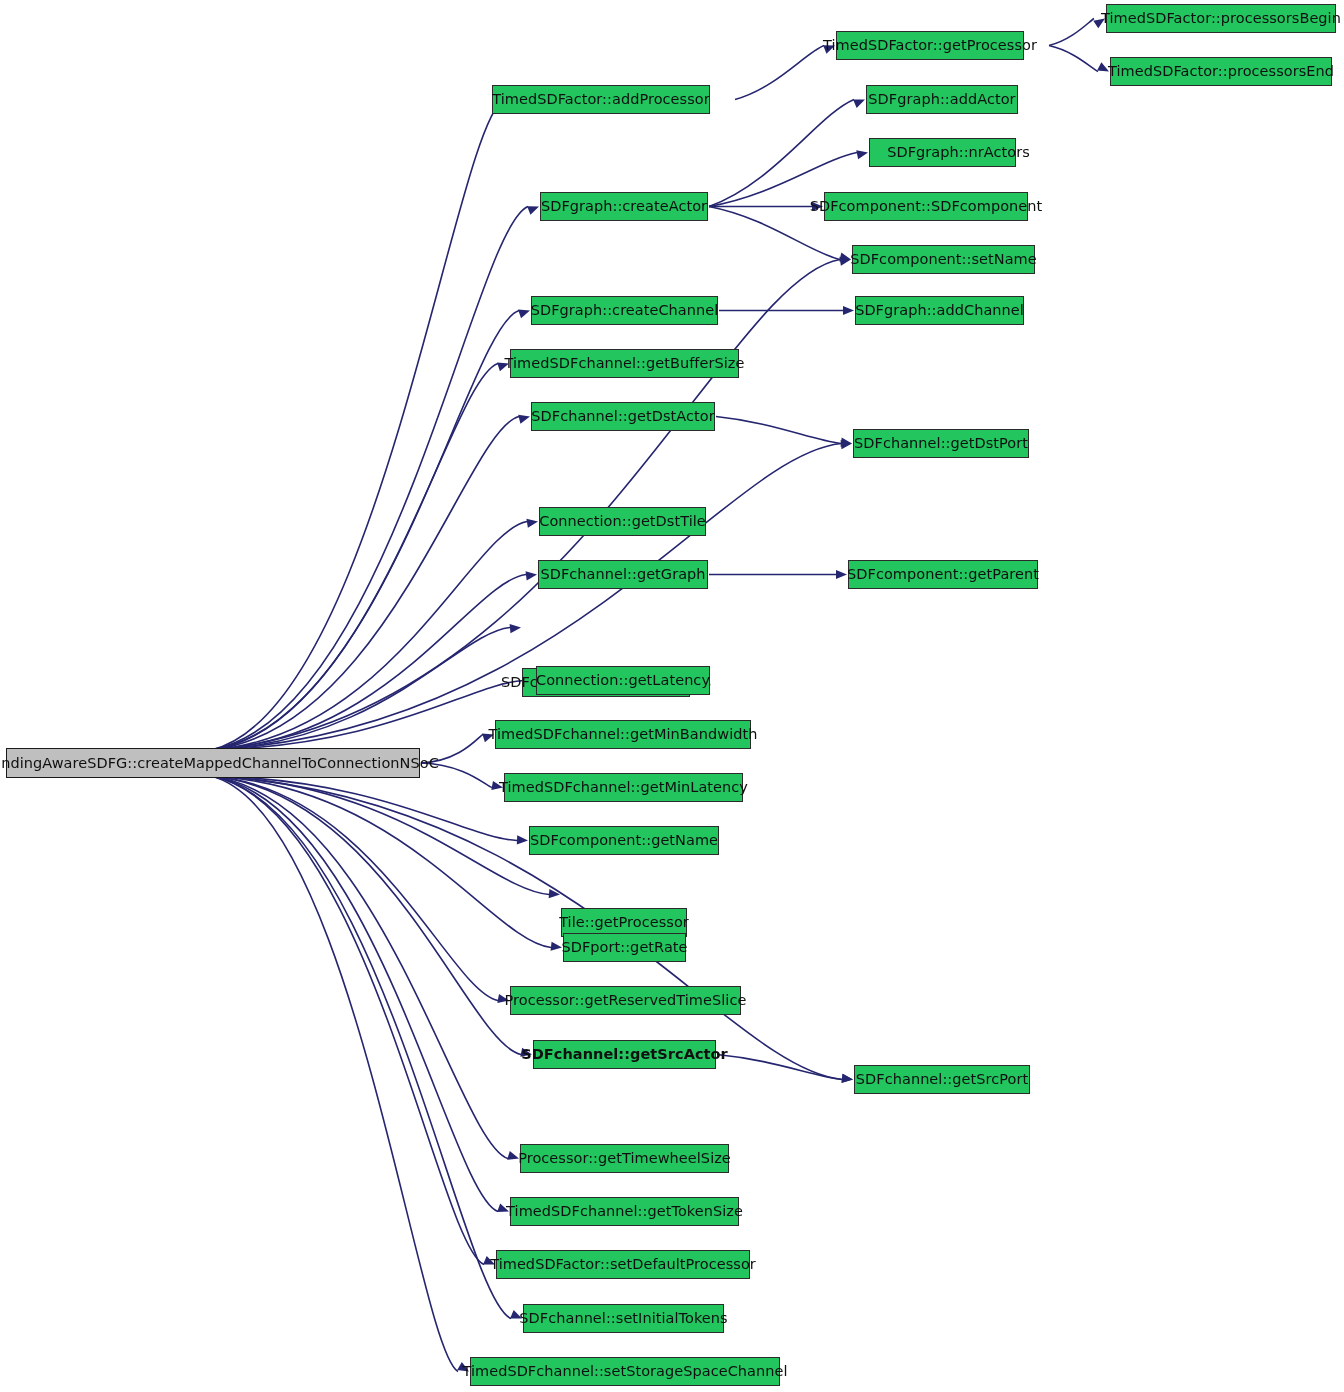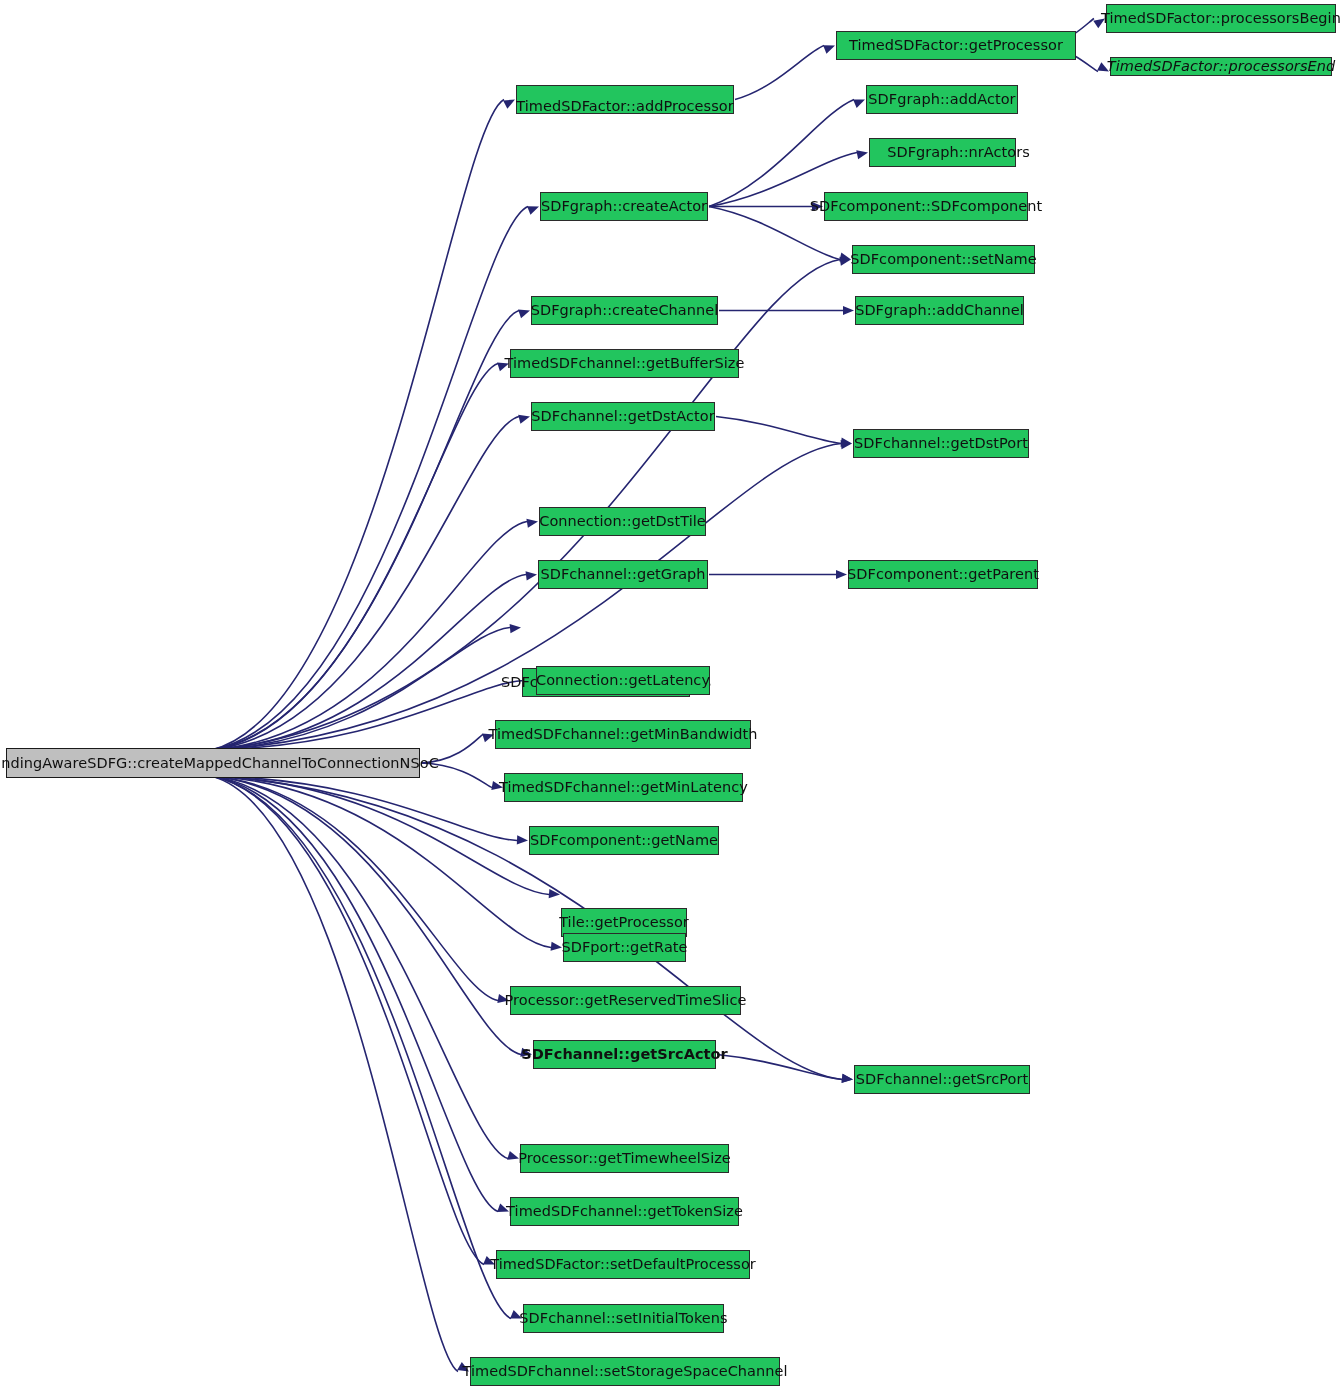--- a/index.html
+++ b/index.html
@@ -125,30 +125,30 @@
       <polygon points="852,443.5 840.508588510714,446.67922348756855 841.6662919243653,437.5523553058744" class="arrowhead" fill="#252570"></polygon>
       <path d="M709,574.5 C766.96,574.5 805.6,574.5 836,574.5" class="edge" stroke="#252570"></path>
       <polygon points="847,574.5 836,579.1 836,569.9" class="arrowhead" fill="#252570"></polygon>
       <path d="M717,1054.5 C774.12,1060 812.2,1076 842,1079.5" class="edge" stroke="#252570"></path>
       <polygon points="853,1079.5 841.5385130908298,1082.7854707167955 842.6116735400165,1073.6482760351494" class="arrowhead" fill="#252570"></polygon>
     </svg>
   <div id="node-layer">
       <div class="node root" style="left: 6px; top: 748px; width: 414px; height: 30px;">
         <span>BindingAwareSDFG::createMappedChannelToConnectionNSoC</span>
       </div>
-      <div class="node" style="left: 516px; top: 85px; width: 218px; height: 29px; align-items: flex-end;">
+      <div class="node" style="left: 492px; top: 85px; width: 218px; height: 29px;">
         <span>TimedSDFactor::addProcessor</span>
       </div>
-      <div class="node" style="left: 836px; top: 31px; width: 240px; height: 29px;">
+      <div class="node" style="left: 836px; top: 31px; width: 188px; height: 29px;">
         <span>TimedSDFactor::getProcessor</span>
       </div>
       <div class="node" style="left: 1106px; top: 4px; width: 230px; height: 29px;">
         <span>TimedSDFactor::processorsBegin</span>
       </div>
-      <div class="node" style="left: 1110px; top: 57px; width: 222px; height: 19px; font-style: italic;">
+      <div class="node" style="left: 1110px; top: 57px; width: 222px; height: 29px;">
         <span>TimedSDFactor::processorsEnd</span>
       </div>
       <div class="node" style="left: 540px; top: 192px; width: 168px; height: 29px;">
         <span>SDFgraph::createActor</span>
       </div>
       <div class="node" style="left: 866px; top: 85px; width: 152px; height: 29px;">
         <span>SDFgraph::addActor</span>
       </div>
       <div class="node" style="left: 869px; top: 138px; width: 147px; height: 29px; padding-left: 39px;">
         <span>SDFgraph::nrActors</span>

